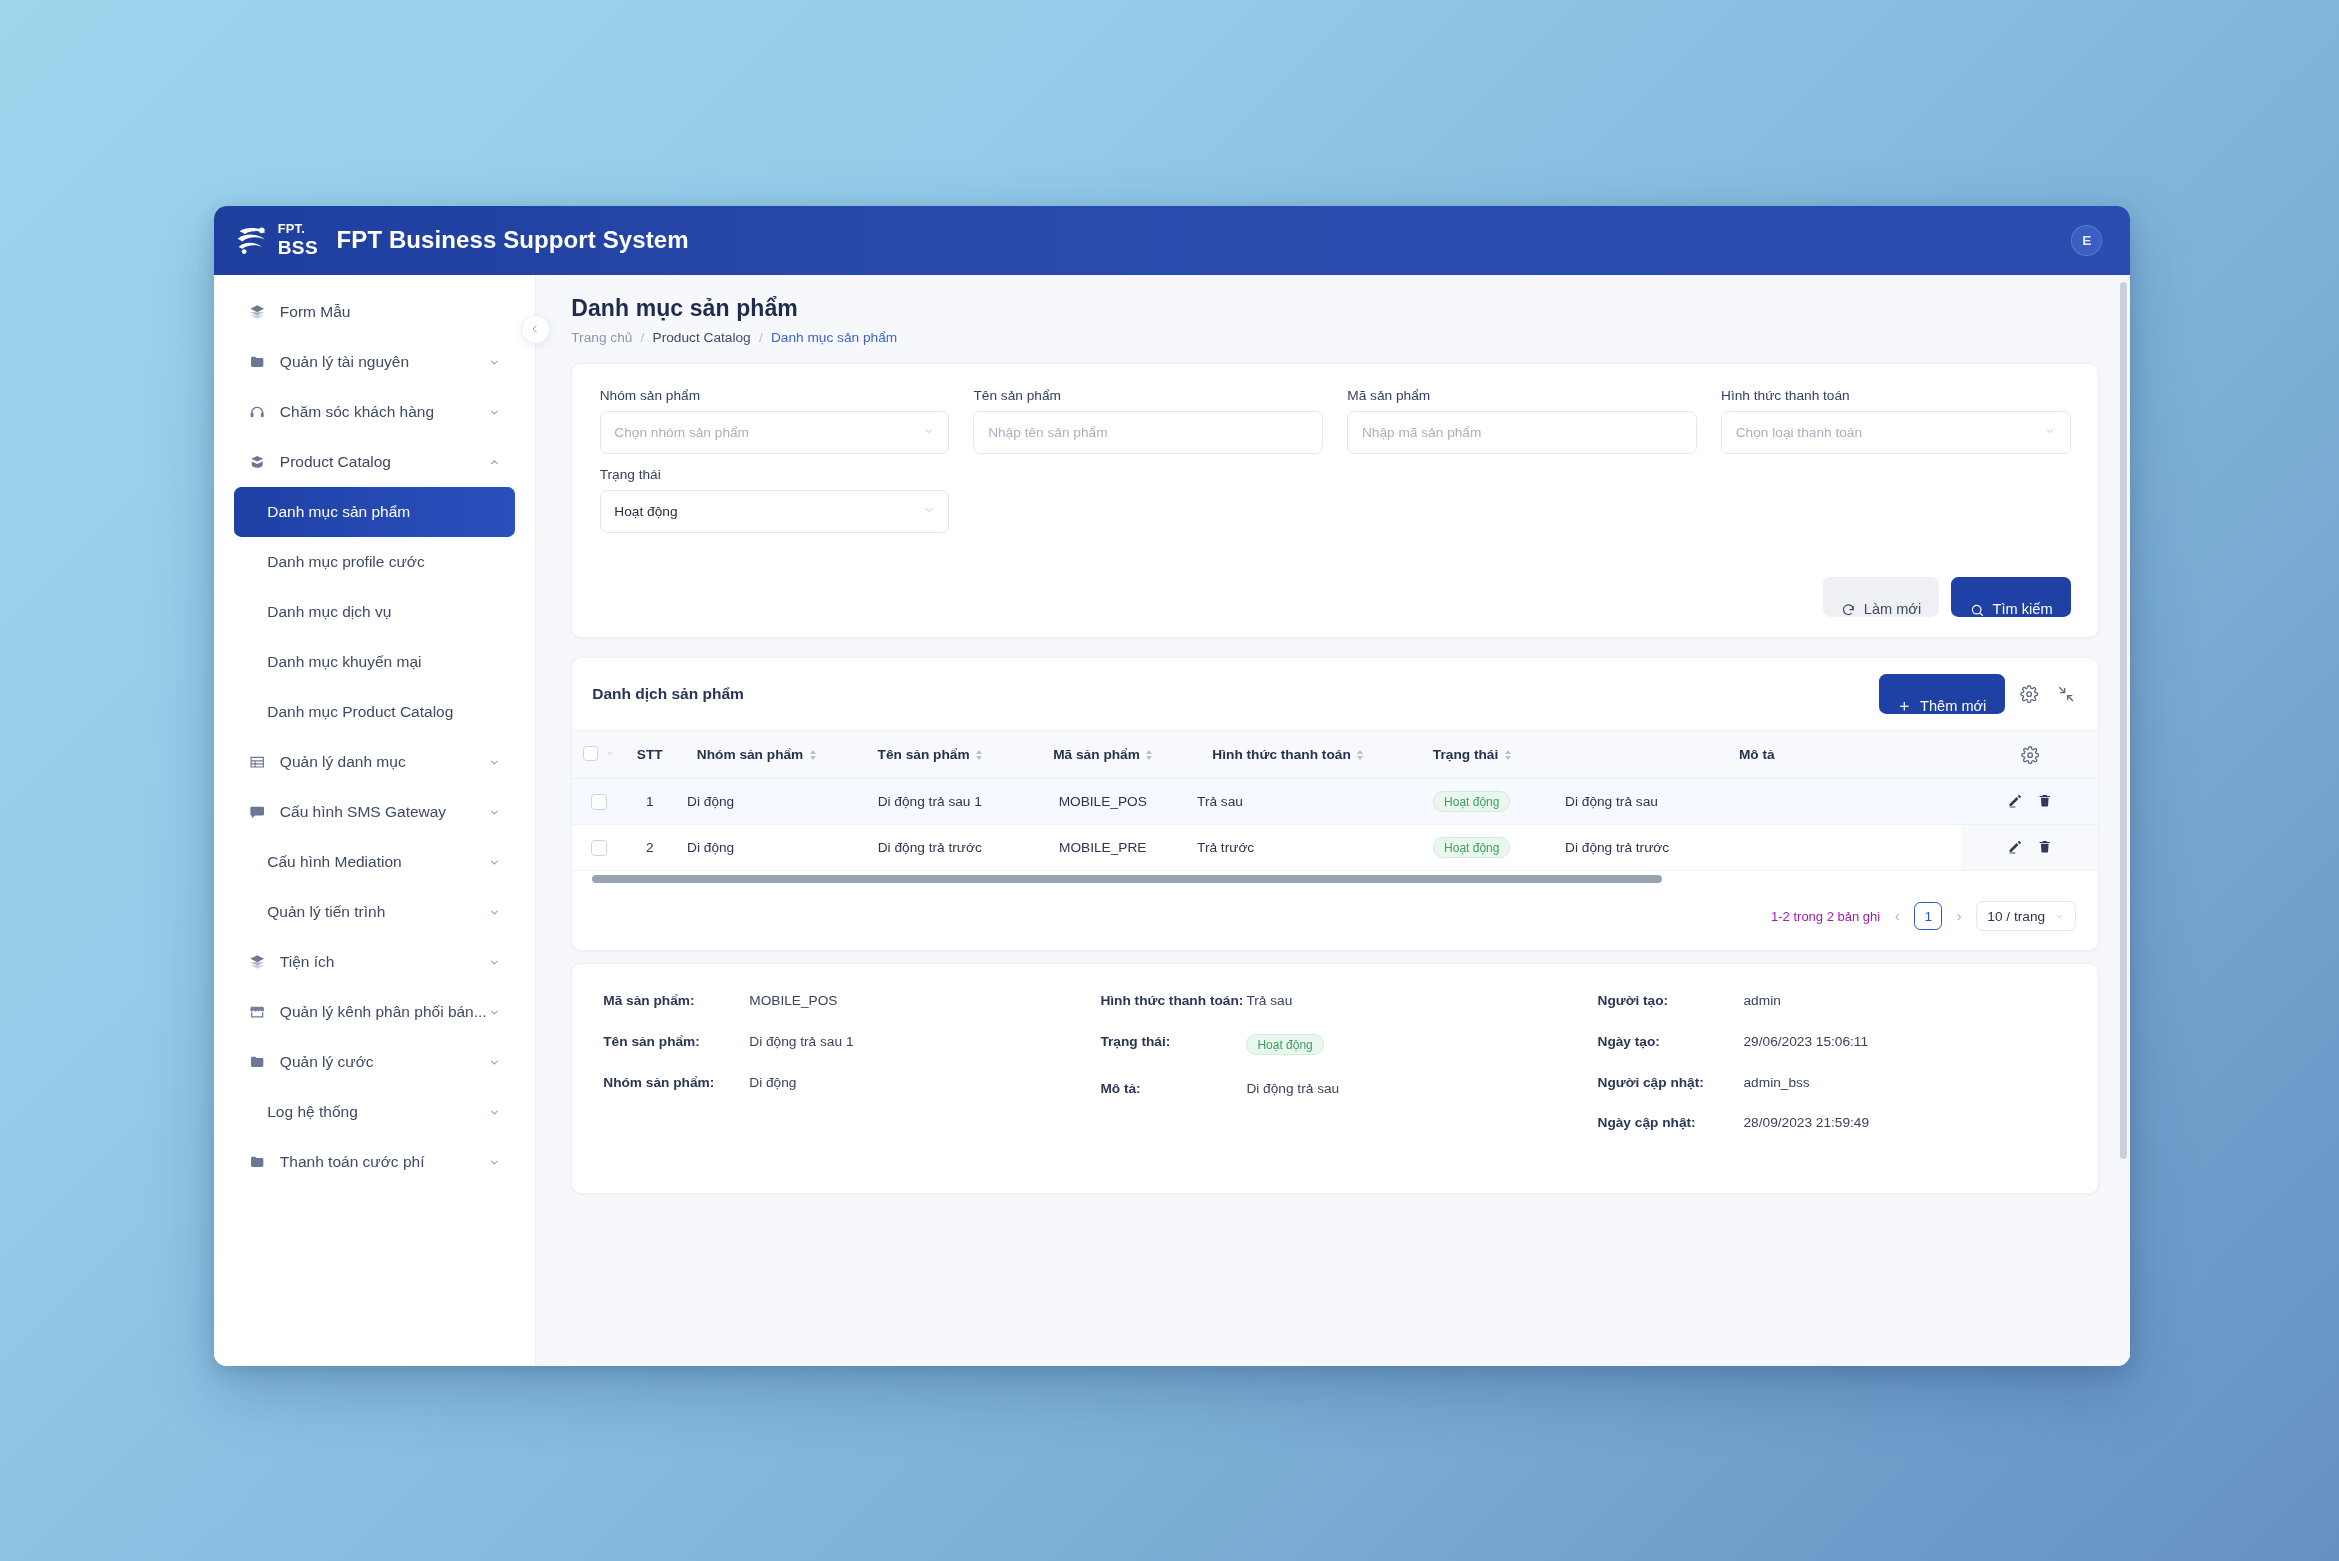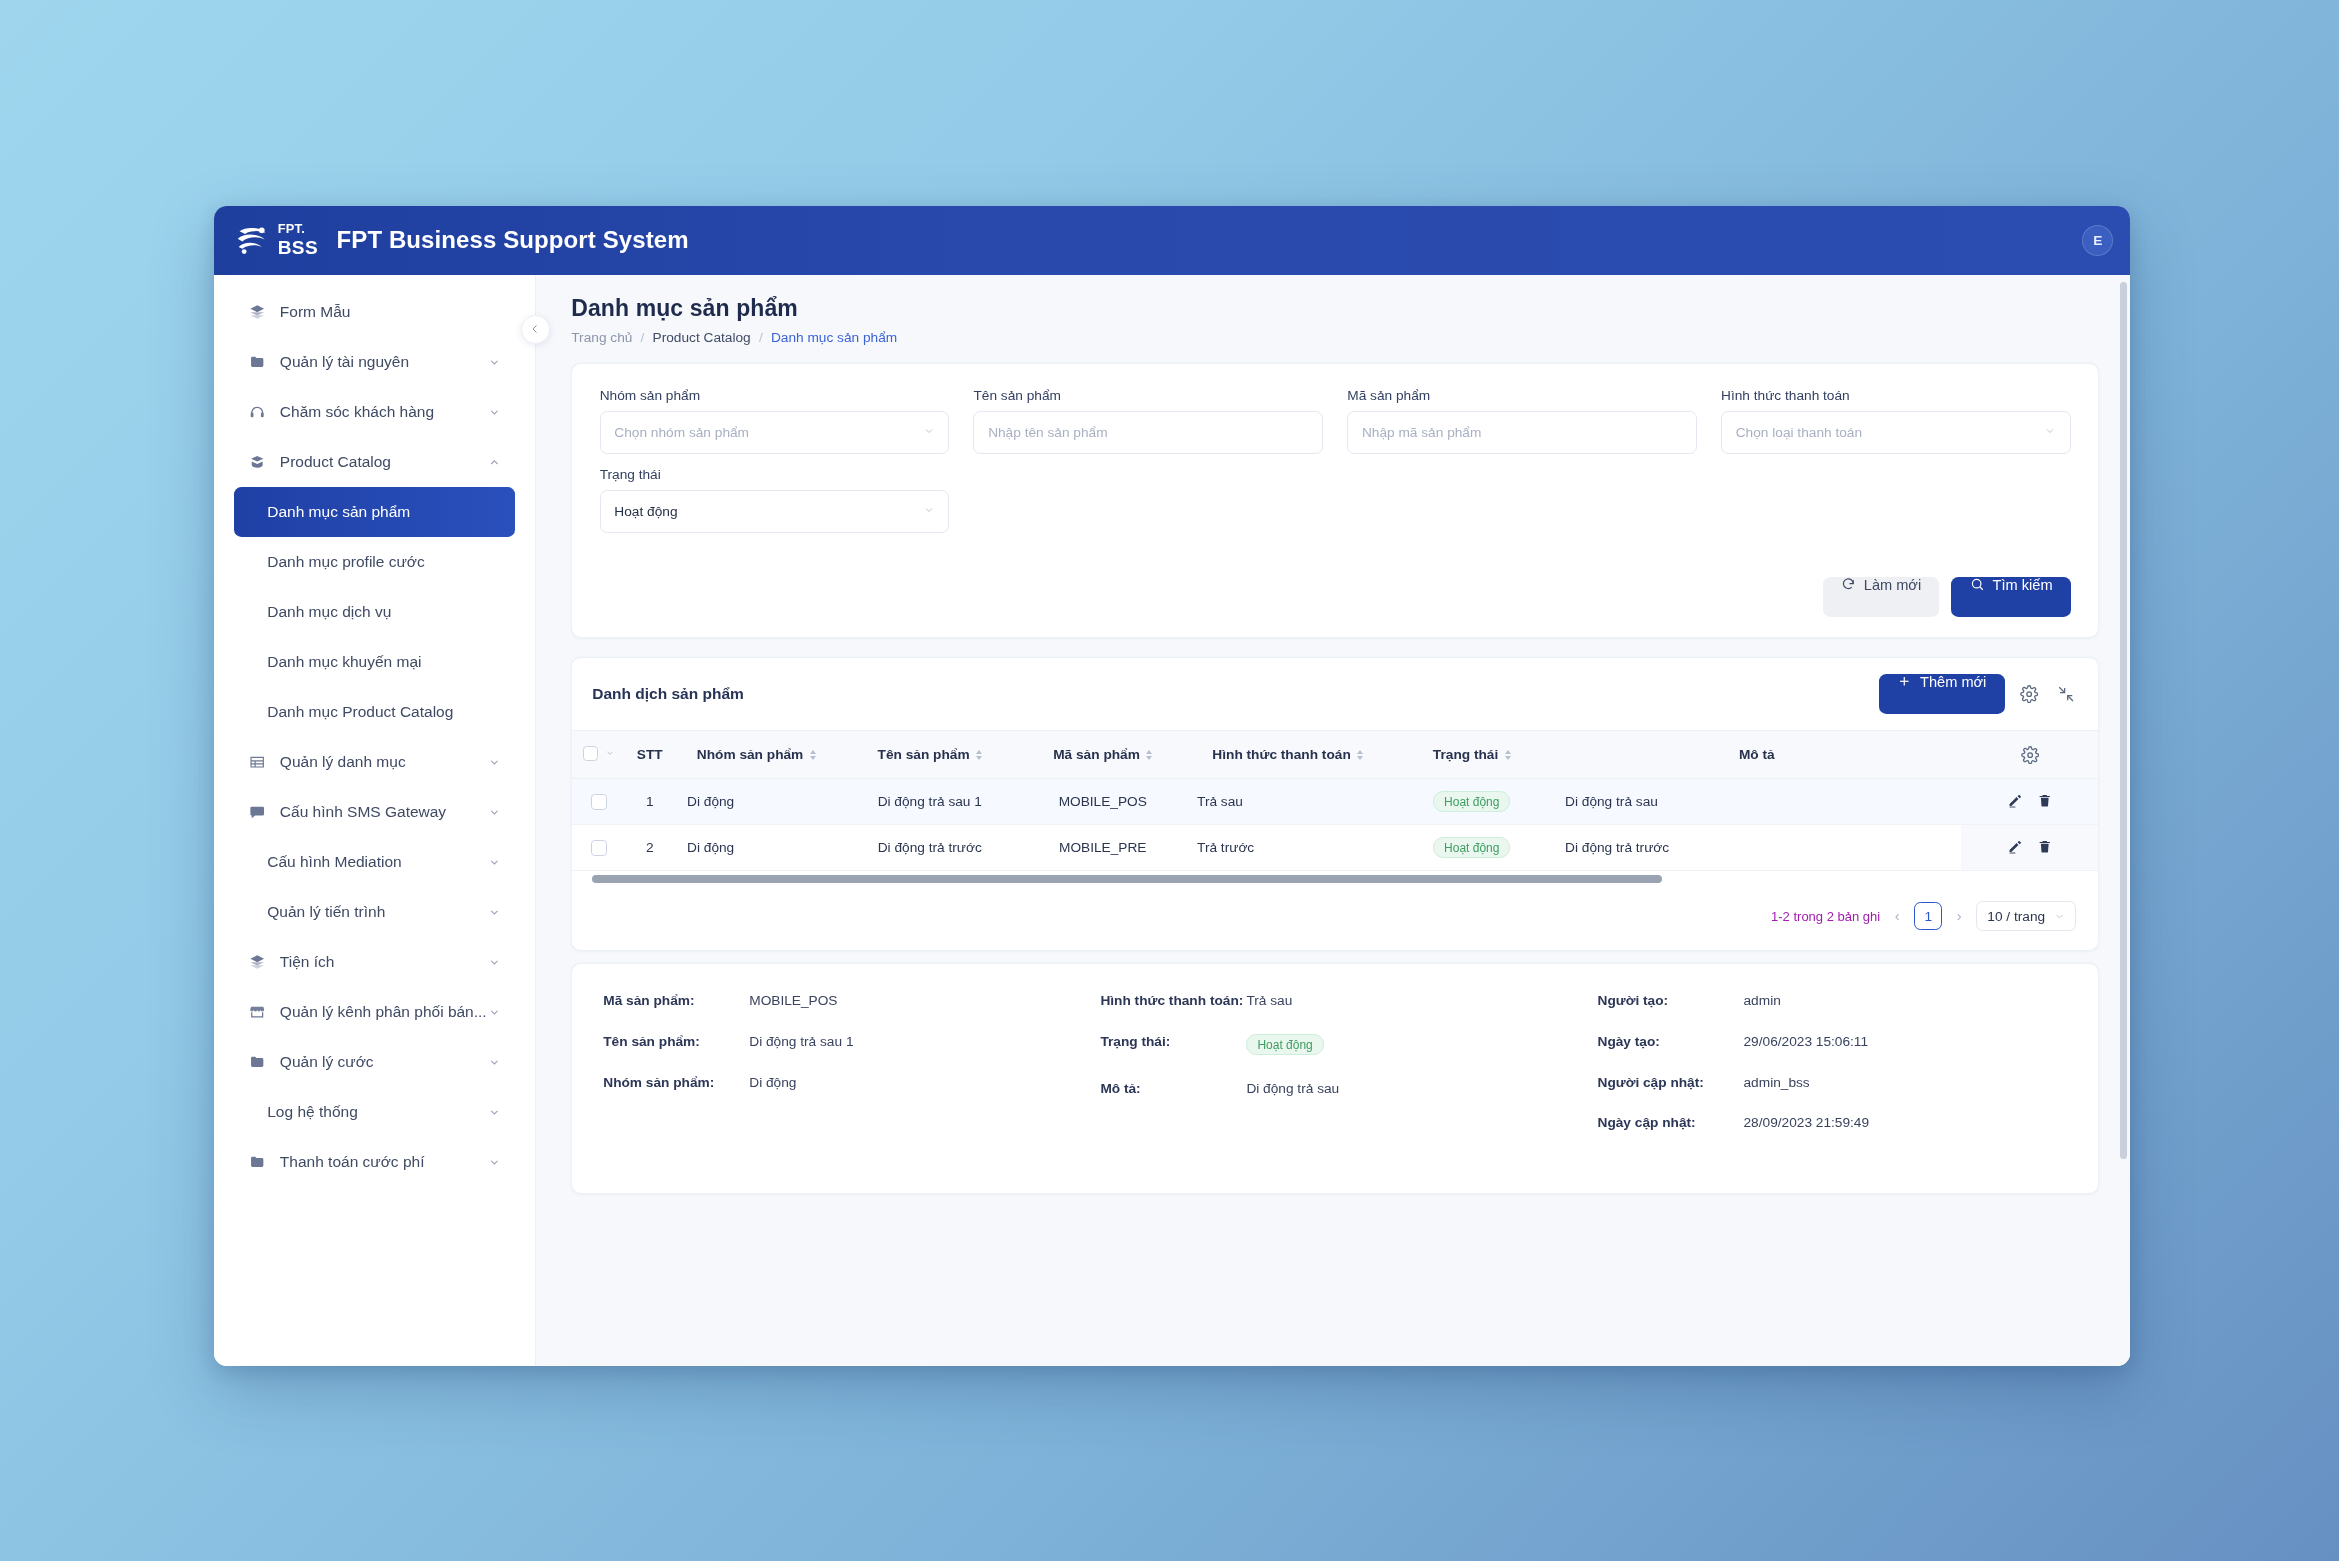--- a/index.html
+++ b/index.html
@@ -22,21 +22,21 @@
     border-radius: 12.8px;
     box-shadow: 0 24px 64px rgba(30,60,110,.28), 0 5.5px 18.3px rgba(30,60,110,.18);
     overflow: hidden;
     display: flex; flex-direction: column;
   }
 
   
   .topbar {
     height: 69px; flex: 0 0 69px;
     background: linear-gradient(90deg, #1e3f9e 0%, #2949ad 40%, #2b4cb0 100%);
-    display: flex; align-items: center; padding: 0 17px 0 20px;
+    display: flex; align-items: center; padding: 0 28px 0 20px;
     color: #fff;
   }
   .brand { display: flex; align-items: center; gap: 12.8px; }
   .logo-wrap { display: flex; align-items: center; gap: 6.4px; }
   .logo-swirl { width: 37px; height: 37px; }
   .logo-text { display:flex; flex-direction: column; line-height: 1; gap: 1.8px;}
   .logo-fpt { font-size: 12.8px; font-weight: 700; letter-spacing: 0.3px; }
   .logo-bss { font-size: 19px; font-weight: 800; letter-spacing: 0.5px; }
   .app-title { font-size: 24px; font-weight: 700; letter-spacing: 0.1px; margin-left: 5.5px;}
   .topbar-spacer { flex: 1; }
@@ -131,21 +131,21 @@
     height: 43px; border: 0.9px solid #e3e7ef; border-radius: 7.3px;
     background: #fff; display: flex; align-items: center;
     padding: 0 13.7px; font-size: 13.7px; color: #262f45;
   }
   .control .ph { color: #a8b0c2; }
   .control .caret { margin-left: auto; color: #b5bccb; }
   .control .caret svg { width: 12px; height: 12px; stroke: currentColor; fill:none; stroke-width:1.8; }
   .filter-actions { display: flex; justify-content: flex-end; gap: 12px; margin-top: 44px; }
   .btn {
     height: 40px; border-radius: 7.3px; border: none; cursor: pointer;
-    display: inline-flex; align-items: flex-start; gap: 8.2px;
+    display: inline-flex; align-items: flex-end; gap: 8.2px;
     padding: 0 18.3px; font-size: 14.6px; font-family: inherit; font-weight: 500;
   }
   .btn svg { width: 14.6px; height: 14.6px; }
   .btn-ghost { background: #eef0f4; color: #3e4862; }
   .btn-ghost svg { stroke: currentColor; fill: none; stroke-width: 1.9; }
   .btn-primary { background: #1f40a5; color: #fff; }
   .btn-primary svg { stroke: #fff; fill: none; stroke-width: 2; }
 
   
   .list-head {

